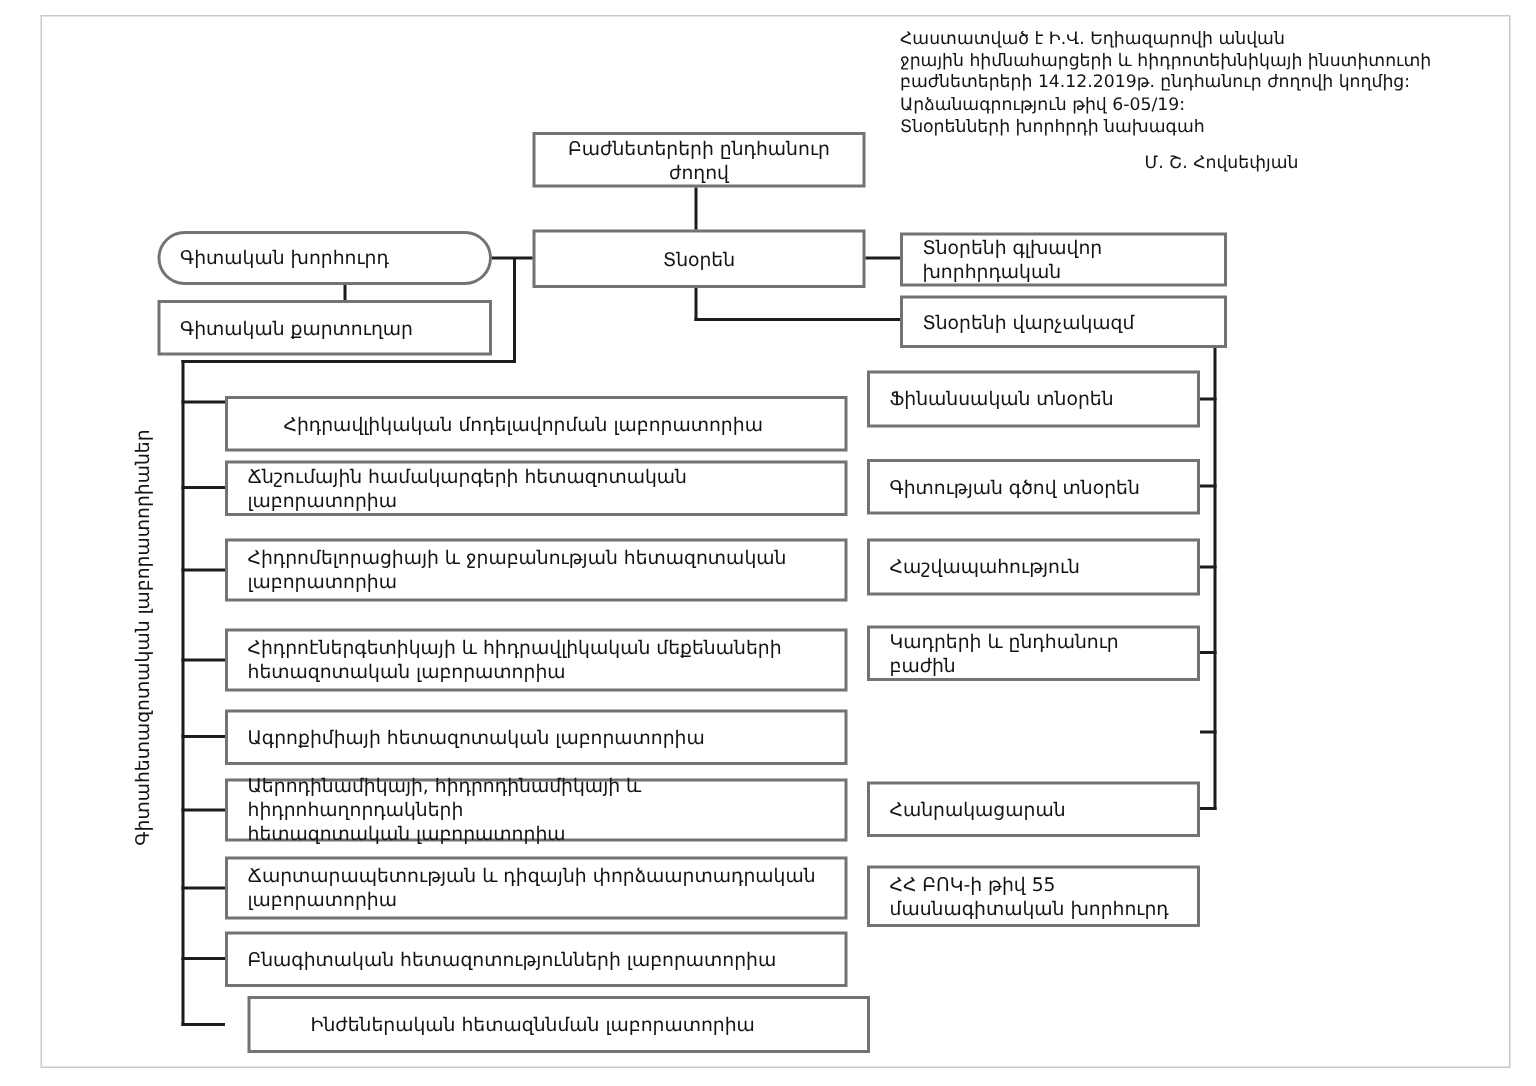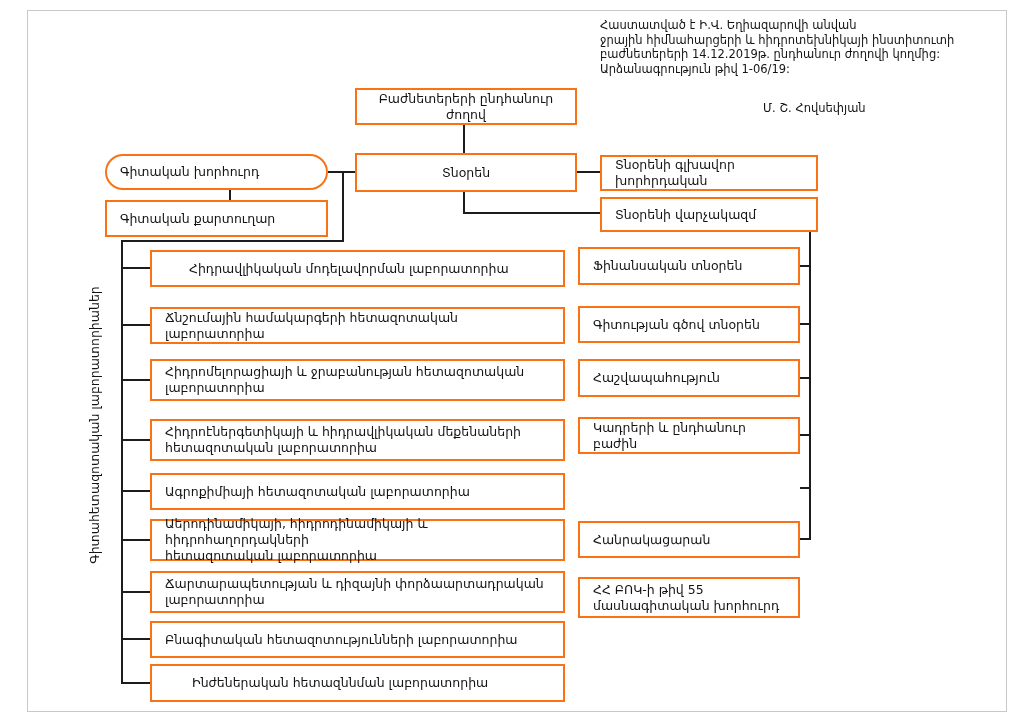--- a/index.html
+++ b/index.html
@@ -1,20 +1,20 @@
 <!DOCTYPE html>
 <html><head>
 <meta charset="utf-8">
 <style>
   html,body{margin:0;padding:0;background:#fff;}
   #page{position:relative;width:1024px;height:724px;background:#ffffff;overflow:hidden;
         font-family:"DejaVu Sans",sans-serif;color:#141414;}
   .frame{position:absolute;left:27px;top:10px;width:978px;height:700px;
          border:1px solid #c9c9c9;}
-  .box{position:absolute;border:2px solid #f97316;background:#fff;box-sizing:border-box;
+  .box{position:absolute;border:2px solid #737373;background:#fff;box-sizing:border-box;
        display:flex;align-items:center;font-size:12.5px;line-height:1.28;
        padding:2px 6px 2px 13px;white-space:pre-line;}
   .box.center{justify-content:center;text-align:center;padding:2px 6px;}
   .hline,.vline{position:absolute;background:#1c1c1c;}
   .hline{height:2px;}
   .vline{width:2px;}
   .approval{position:absolute;left:600px;top:18px;width:400px;font-size:11.5px;line-height:1.28;}
   .signature{position:absolute;left:763px;top:101px;font-size:11.5px;}
   .vlabel{position:absolute;left:-57px;top:414px;width:310px;height:22px;
           transform:rotate(-90deg);text-align:center;font-size:12.5px;}
@@ -22,46 +22,47 @@
 </head>
 <body>
 
 <div id="page">
   <div class="frame"></div>
 
   <div class="approval">
     <div>Հաստատված է Ի.Վ. Եղիազարովի անվան</div>
     <div>ջրային հիմնահարցերի և հիդրոտեխնիկայի ինստիտուտի</div>
     <div>բաժնետերերի 14.12.2019թ.  ընդհանուր ժողովի կողմից:</div>
-    <div>Արձանագրություն թիվ 1-06/19:</div>
+    <div>Արձանագրություն թիվ 6-05/19:</div>
+    <div>Տնօրենների խորհրդի նախագահ</div>
   </div>
   <div class="signature">Մ. Շ. Հովսեփյան</div>
 
   <div class="box center" style="left:355px;top:88px;width:222px;height:37px;">Բաժնետերերի ընդհանուր ժողով</div>
   <div class="box" style="left:105px;top:154px;width:223px;height:36px;border-radius:18px;">Գիտական խորհուրդ</div>
   <div class="box center" style="left:355px;top:153px;width:222px;height:39px;">Տնօրեն</div>
   <div class="box" style="left:600px;top:155px;width:218px;height:36px;">Տնօրենի գլխավոր խորհրդական</div>
   <div class="box" style="left:105px;top:200px;width:223px;height:37px;">Գիտական քարտուղար</div>
   <div class="box" style="left:600px;top:197px;width:218px;height:35px;">Տնօրենի վարչակազմ</div>
 
   <div class="vlabel">Գիտահետազոտական լաբորատորիաներ</div>
 
-  <div class="box" style="left:150px;top:250px;width:415px;height:37px;padding-left:37px;">Հիդրավլիկական մոդելավորման լաբորատորիա</div>
+  <div class="box" style="left:150px;top:264px;width:415px;height:37px;padding-left:37px;">Հիդրավլիկական մոդելավորման լաբորատորիա</div>
   <div class="box" style="left:150px;top:307px;width:415px;height:37px;">Ճնշումային համակարգերի հետազոտական լաբորատորիա</div>
   <div class="box" style="left:150px;top:359px;width:415px;height:42px;">Հիդրոմելորացիայի և ջրաբանության հետազոտական
 լաբորատորիա</div>
   <div class="box" style="left:150px;top:419px;width:415px;height:42px;">Հիդրոէներգետիկայի և հիդրավլիկական մեքենաների
 հետազոտական լաբորատորիա</div>
   <div class="box" style="left:150px;top:473px;width:415px;height:37px;">Ագրոքիմիայի հետազոտական լաբորատորիա</div>
   <div class="box" style="left:150px;top:519px;width:415px;height:42px;">Աերոդինամիկայի, հիդրոդինամիկայի և հիդրոհաղորդակների
 հետազոտական լաբորատորիա</div>
   <div class="box" style="left:150px;top:571px;width:415px;height:42px;">Ճարտարապետության և դիզայնի փորձաարտադրական
 լաբորատորիա</div>
   <div class="box" style="left:150px;top:621px;width:415px;height:37px;">Բնագիտական հետազոտությունների լաբորատորիա</div>
-  <div class="box" style="left:150px;top:664px;width:415px;height:38px;padding-left:40px;">Ինժեներական հետազննման լաբորատորիա</div>
+  <div class="box" style="left:165px;top:664px;width:415px;height:38px;padding-left:40px;">Ինժեներական հետազննման լաբորատորիա</div>
 
   <div class="box" style="left:578px;top:247px;width:222px;height:38px;">Ֆինանսական տնօրեն</div>
   <div class="box" style="left:578px;top:306px;width:222px;height:37px;">Գիտության գծով տնօրեն</div>
   <div class="box" style="left:578px;top:359px;width:222px;height:38px;">Հաշվապահություն</div>
   <div class="box" style="left:578px;top:417px;width:222px;height:37px;">Կադրերի և ընդհանուր բաժին</div>
   <div class="box" style="left:578px;top:521px;width:222px;height:37px;font-family:Liberation Serif, serif;">Հանրակացարան</div>
   <div class="box" style="left:578px;top:577px;width:222px;height:41px;">ՀՀ ԲՈԿ-ի թիվ 55
 մասնագիտական խորհուրդ</div>
 
   <div class="vline" style="left:463px;top:125px;height:28px;"></div>

